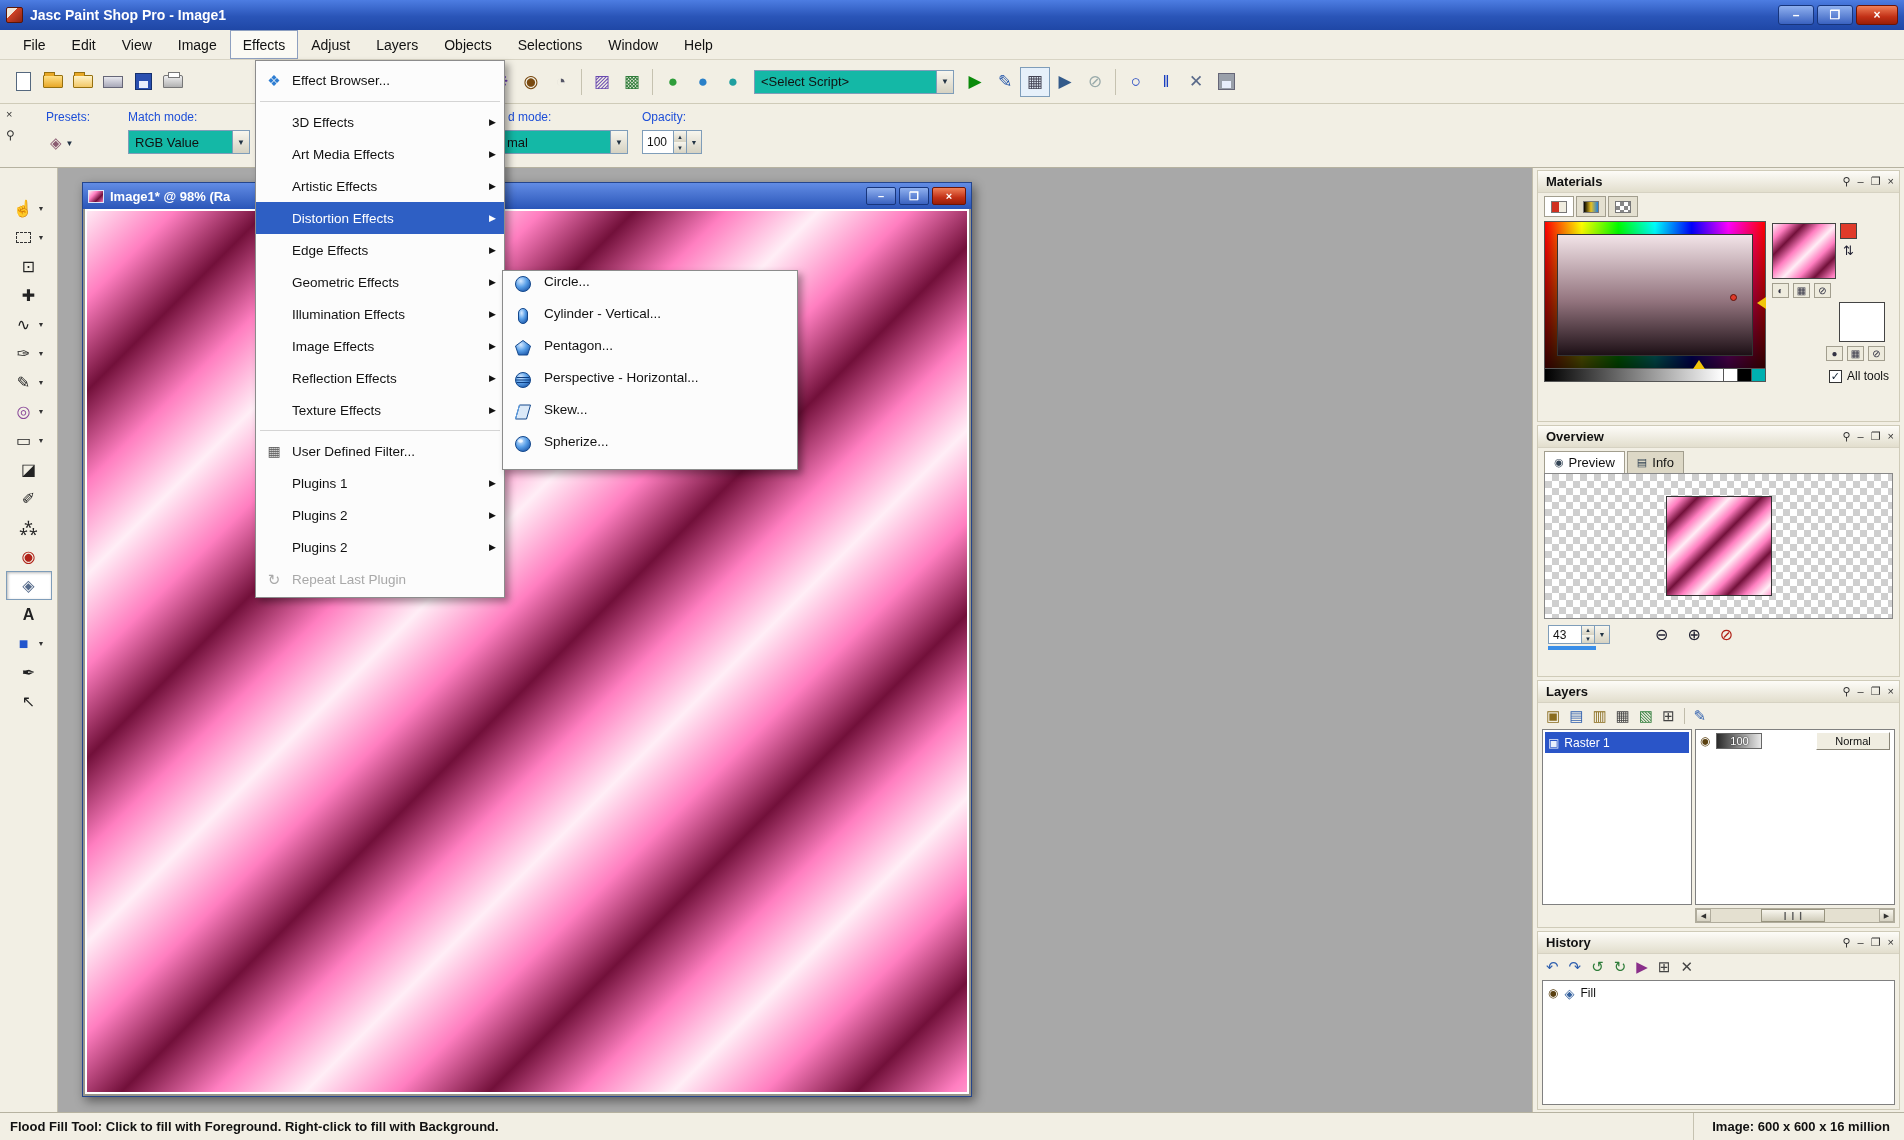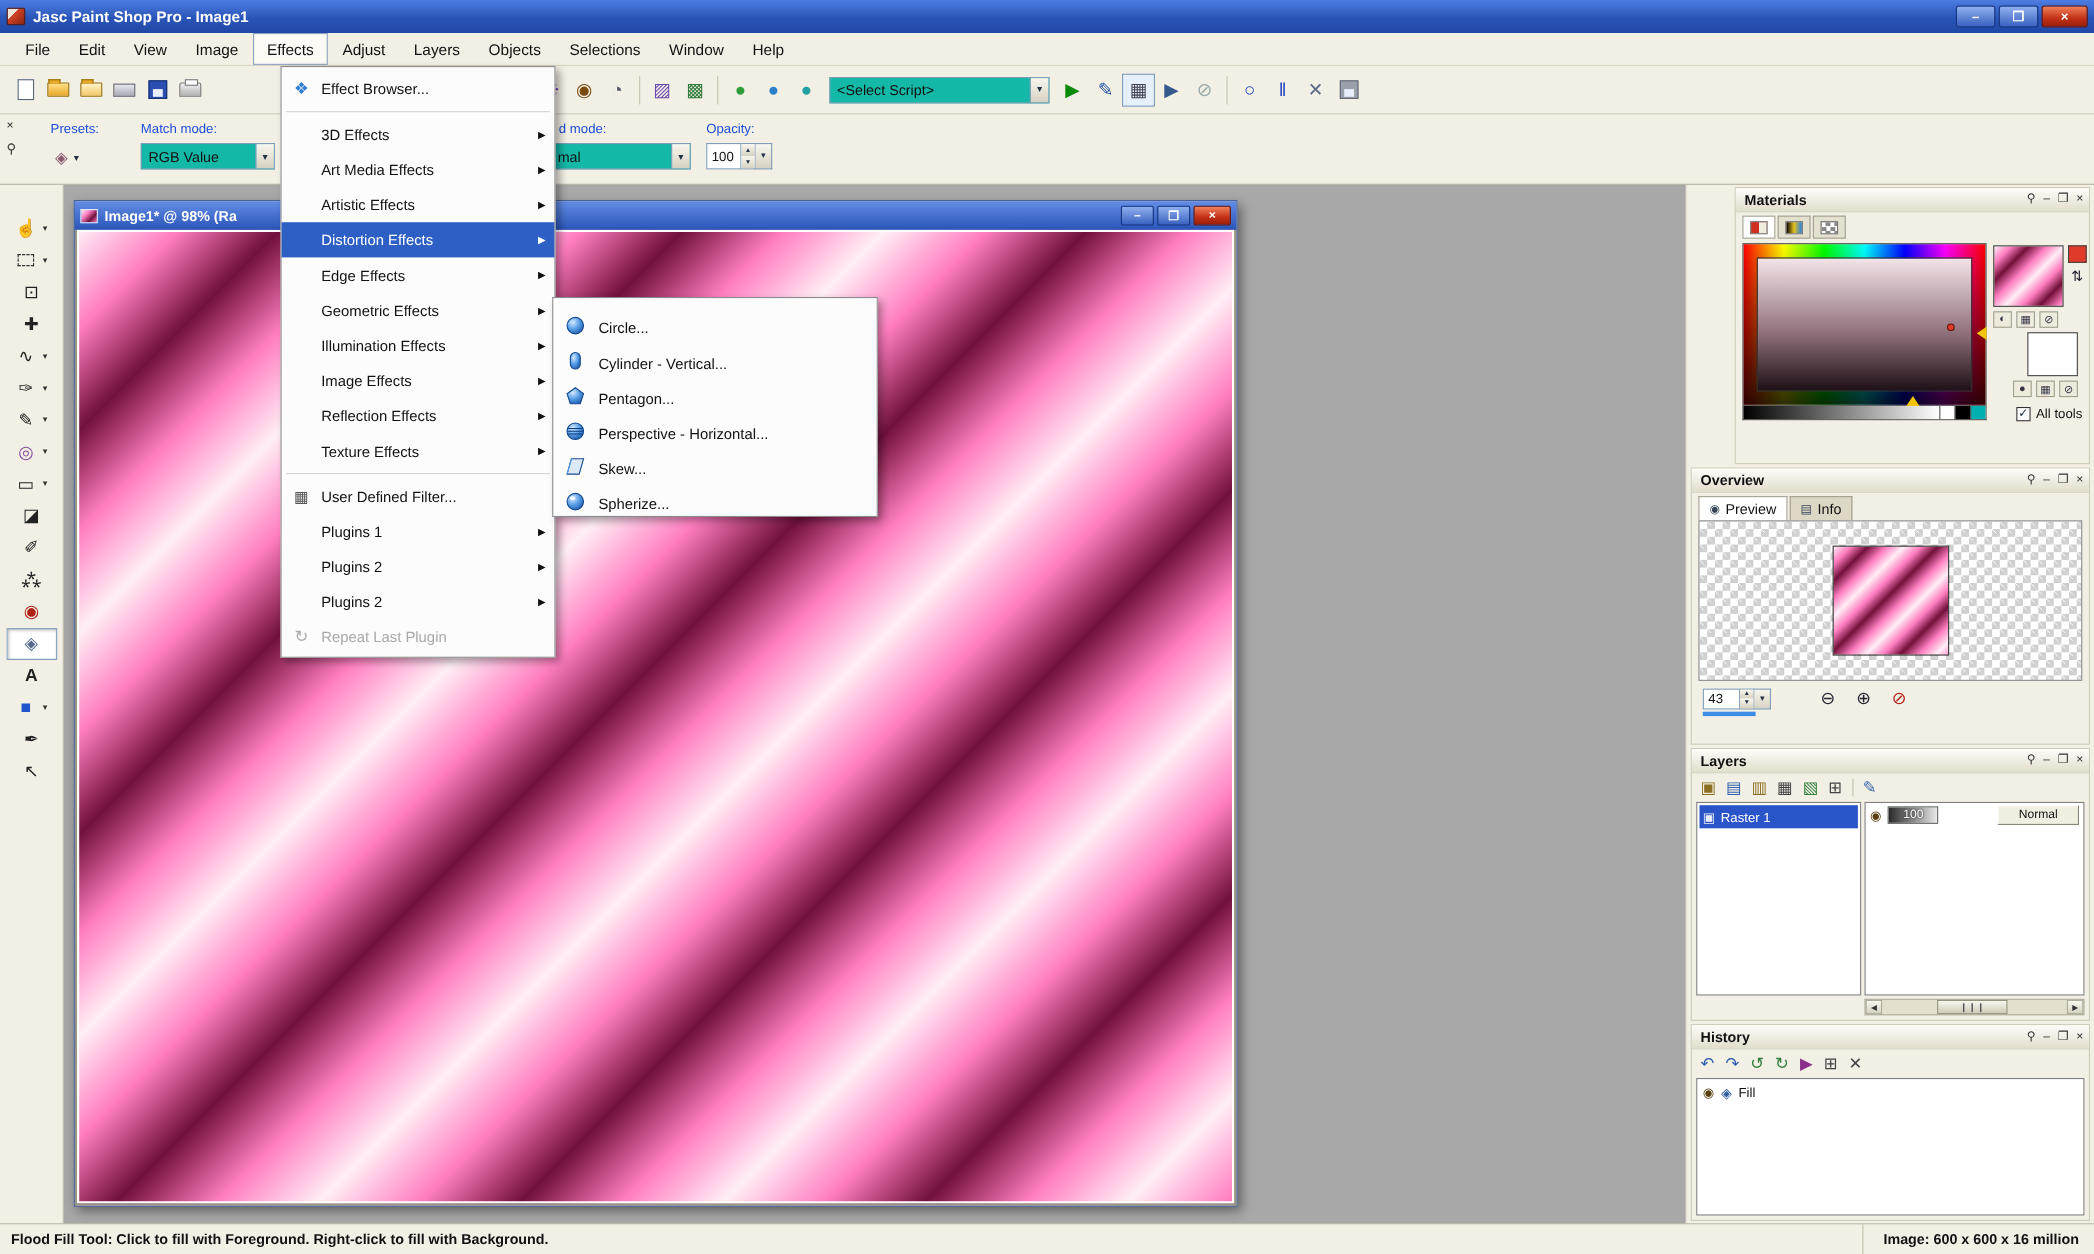--- a/index.html
+++ b/index.html
@@ -55,40 +55,40 @@
   
   .palette{width:58px;background:#f2efe4;border-right:1px solid #c2beac;padding-top:26px;display:flex;flex-direction:column;align-items:center;flex:none;}
   .tool{height:29px;width:46px;display:flex;align-items:center;justify-content:center;gap:3px;border:1px solid transparent;}
   .tg{width:22px;text-align:center;font-size:16px;color:#222;line-height:1;}
   .ta{font-size:7px;color:#333;}
   .dashbox{width:15px;height:11px;border:1px dashed #333;display:inline-block;}
   .tool.sel{background:#fff;border-color:#7f9db9;box-shadow:inset 1px 1px 3px #b8b8b8;}
 
   
   .workspace{flex:1;position:relative;background:#a8a8a8;}
-  .docwin{position:absolute;left:9px;top:14px;width:1058px;height:915px;border:1px solid #24458c;box-shadow:3px 4px 10px rgba(0,0,0,.45);display:flex;flex-direction:column;z-index:5;background:#ece9dd;}
+  .docwin{position:absolute;left:24px;top:14px;width:890px;height:915px;border:1px solid #24458c;box-shadow:3px 4px 10px rgba(0,0,0,.45);display:flex;flex-direction:column;z-index:5;background:#ece9dd;}
   .doc-titlebar{height:26px;background:linear-gradient(#628ce4,#2a55b8);display:flex;align-items:center;gap:6px;padding:0 5px;color:#fff;font-weight:bold;font-size:13px;}
   .doc-icon{width:16px;height:13px;border:1px solid #dfe8fa;}
   .doc-controls{margin-left:auto;display:flex;gap:3px;}
   .dbtn{width:30px;height:18px;display:flex;align-items:center;justify-content:center;font-size:11px;color:#fff;background:linear-gradient(#8fb0ef,#3a62c0);border:1px solid #17357c;border-radius:2px;}
   .dbtn.close{background:linear-gradient(#f08058,#c23016 60%,#9a1f08);border-color:#6e1404;width:34px;}
   .doc-content{flex:1;border:2px solid #98948a;border-top:none;box-shadow:inset 0 0 0 2px #fff;}
   .stripes-lg{background:repeating-linear-gradient(135deg,#ffeef6 0px,#ff7ec0 65px,#72103a 130px,#ff7ec0 195px,#ffeef6 260px);}
   .stripes-sm{background:repeating-linear-gradient(135deg,#ffeef6 0px,#ff7ec0 11px,#72103a 22px,#ff7ec0 34px,#ffeef6 45px);}
   .stripes-xs{background:repeating-linear-gradient(135deg,#ffeef6 0px,#ff7ec0 6px,#72103a 12px,#ff7ec0 18px,#ffeef6 24px);}
 
   
   .rightpanels{width:372px;background:#f2efe4;border-left:1px solid #c2beac;padding:2px 4px;display:flex;flex-direction:column;gap:3px;flex:none;}
   .panel{border:1px solid #cfcbb8;background:#f2efe4;display:flex;flex-direction:column;}
   .p-head{height:22px;display:flex;align-items:center;padding:0 5px 0 8px;font-size:13px;font-weight:bold;background:linear-gradient(#fdfcf8,#e2decd);border-bottom:1px solid #d6d2c2;flex:none;}
   .p-btns{margin-left:auto;display:flex;gap:7px;font-size:11px;color:#333;font-weight:normal;}
   .p-btns span{line-height:1;}
 
   
-  .panel.materials{height:252px;margin-left:40px;}
+  .panel.materials{height:252px;}
   .mat-tabs{display:flex;gap:2px;padding:3px 0 2px 6px;}
   .mtab{width:30px;height:21px;border:1px solid #a29e8e;background:#e4e0d0;display:flex;align-items:center;justify-content:center;}
   .mtab.active{background:#fff;}
   .mtab .sw1{width:16px;height:12px;background:linear-gradient(90deg,#d03020 50%,#f0ede0 50%),linear-gradient(#d03020,#d03020);border:1px solid #777;}
   .mtab .sw2{width:16px;height:12px;background:linear-gradient(90deg,#000,#e8c020,#2080e0);border:1px solid #777;}
   .mtab .sw3{width:16px;height:12px;border:1px solid #777;background:conic-gradient(#888 25%,#fff 0 50%,#888 0 75%,#fff 0);background-size:8px 8px;}
   .mat-body{display:flex;padding:2px 4px 0 6px;gap:6px;flex:1;}
   .picker{width:222px;flex:none;}
   .picker-outer{height:148px;border:1px solid #555;position:relative;background:linear-gradient(to bottom,rgba(255,255,255,0) 0%,rgba(0,0,0,.82) 100%),linear-gradient(to right,#ff0000,#ffff00,#00ff00,#00ffff,#0000ff,#ff00ff,#ff0000);}
   .picker-inner{position:absolute;left:12px;top:12px;right:12px;bottom:12px;border:1px solid #333;background:linear-gradient(to bottom,#f2e4e8 0%,#93747e 55%,#1d1016 100%);}
@@ -169,21 +169,21 @@
   .mi-ico{width:36px;text-align:center;font-size:15px;flex:none;line-height:1;}
   .mi-ico.eb{color:#2d7dd2;}
   .mi-ico.udf{color:#555;font-size:14px;}
   .mi-ico.rep{color:#aaa;}
   .mi-arrow{position:absolute;right:8px;font-size:9px;line-height:1;}
   .mi.sel{background:#2e5fc4;color:#fff;}
   .mi.disabled{color:#a8a8a8;}
   .msep{height:1px;background:#d4d4d4;margin:4px 4px;}
 
   .submenu{position:absolute;left:502px;top:270px;width:296px;background:#fcfcfc;border:1px solid #8c8c8c;box-shadow:4px 4px 7px rgba(0,0,0,.35);z-index:210;padding:3px 0;}
-  .smi{height:32px;display:flex;align-items:flex-end;gap:11px;padding-left:10px;font-size:13.5px;}
+  .smi{height:32px;display:flex;align-items:flex-start;gap:11px;padding-left:10px;font-size:13.5px;}
   .smi-ico{width:20px;height:20px;display:flex;align-items:center;justify-content:center;flex:none;}
 
   .hidden-defs{position:absolute;width:0;height:0;}
 </style>
 </head>
 <body>
 
 <svg class="hidden-defs" aria-hidden="true">
   <defs>
     <radialGradient id="gsph" cx="35%" cy="30%" r="80%">

